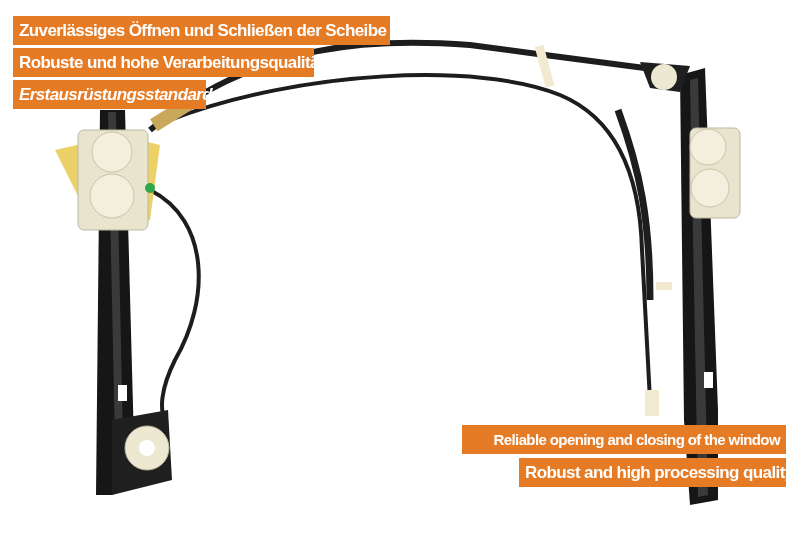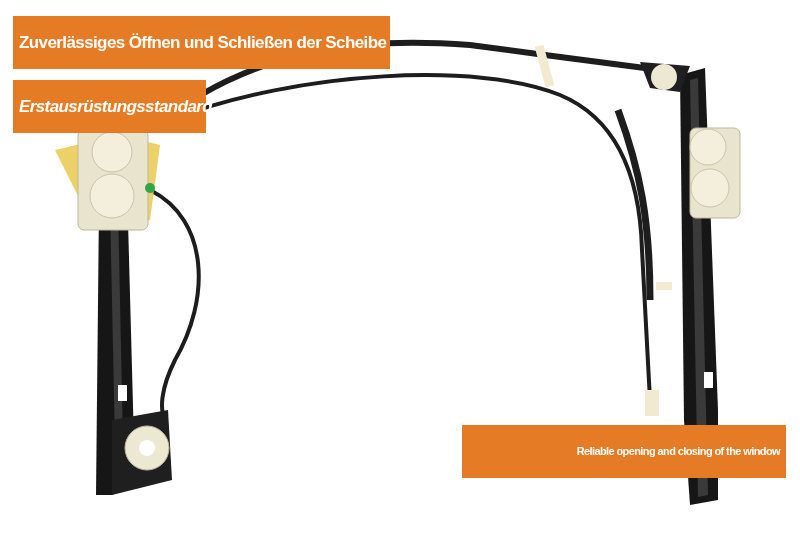--- a/index.html
+++ b/index.html
@@ -1,20 +1,20 @@
 <!DOCTYPE html>
 <html><head>
 <meta charset="utf-8">
 <style>
   html, body { margin: 0; padding: 0; }
   body { width: 800px; height: 534px; background: #ffffff; position: relative; overflow: hidden;
          font-family: "Liberation Sans", sans-serif; }
   .stage { position: absolute; left: 0; top: 0; width: 800px; height: 534px; }
   .label { position: absolute; height: 29px; line-height: 29px; background: #e57b25; color: #ffffff;
-           font-weight: bold; font-size: 18px; padding: 12px 6px; white-space: nowrap;
+           font-weight: bold; font-size: 18px; padding: 0 6px; white-space: nowrap;
            letter-spacing: -0.6px; transform-origin: left center; }
   .label.right { transform-origin: right center; }
 </style>
 </head>
 <body>
 
 <div class="stage">
   <svg width="800" height="534" viewBox="0 0 800 534">
 
     <path d="M150 130 C 260 40, 380 38, 470 45 L 545 55 L 660 70" stroke="#1d1d1d" stroke-width="6" fill="none"></path>
@@ -51,17 +51,19 @@
     <path d="M640 62 L 690 66 L 680 92 L 650 88 Z" fill="#1f1f1f"></path>
     <circle cx="664" cy="77" r="13" fill="#ece8d2"></circle>
 
     <rect x="690" y="128" width="50" height="90" rx="6" fill="#e8e4cd" stroke="#bdb7a0"></rect>
     <circle cx="708" cy="147" r="18" fill="#f3efdc" stroke="#c9c3aa"></circle>
     <circle cx="710" cy="188" r="19" fill="#f3efdc" stroke="#c9c3aa"></circle>
   </svg>
 
   
   <div class="label" style="left:13px; top:16px; width:365px; font-size:17px;">Zuverlässiges Öffnen und Schließen der Scheibe</div>
+  <div class="label" style="left:13px; top:48px; width:289px; font-size:17px;">Robuste und hohe Verarbeitungsqualität</div>
   <div class="label" style="left:13px; top:80px; width:181px; font-size:17px;font-style:italic;">Erstausrüstungsstandard</div>
 
   
-  <div class="label right" style="right:14px; top:425px; width:312px; font-size:11px; text-align:right;">Reliable opening and closing of the window</div>
+  <div class="label right" style="right:14px; top:425px; width:312px; font-size:15px; text-align:right;">Reliable opening and closing of the window</div>
+  <div class="label right" style="right:14px; top:458px; width:255px; font-size:17px; text-align:right;">Robust and high processing quality</div>
 </div>
 
 </body></html>

